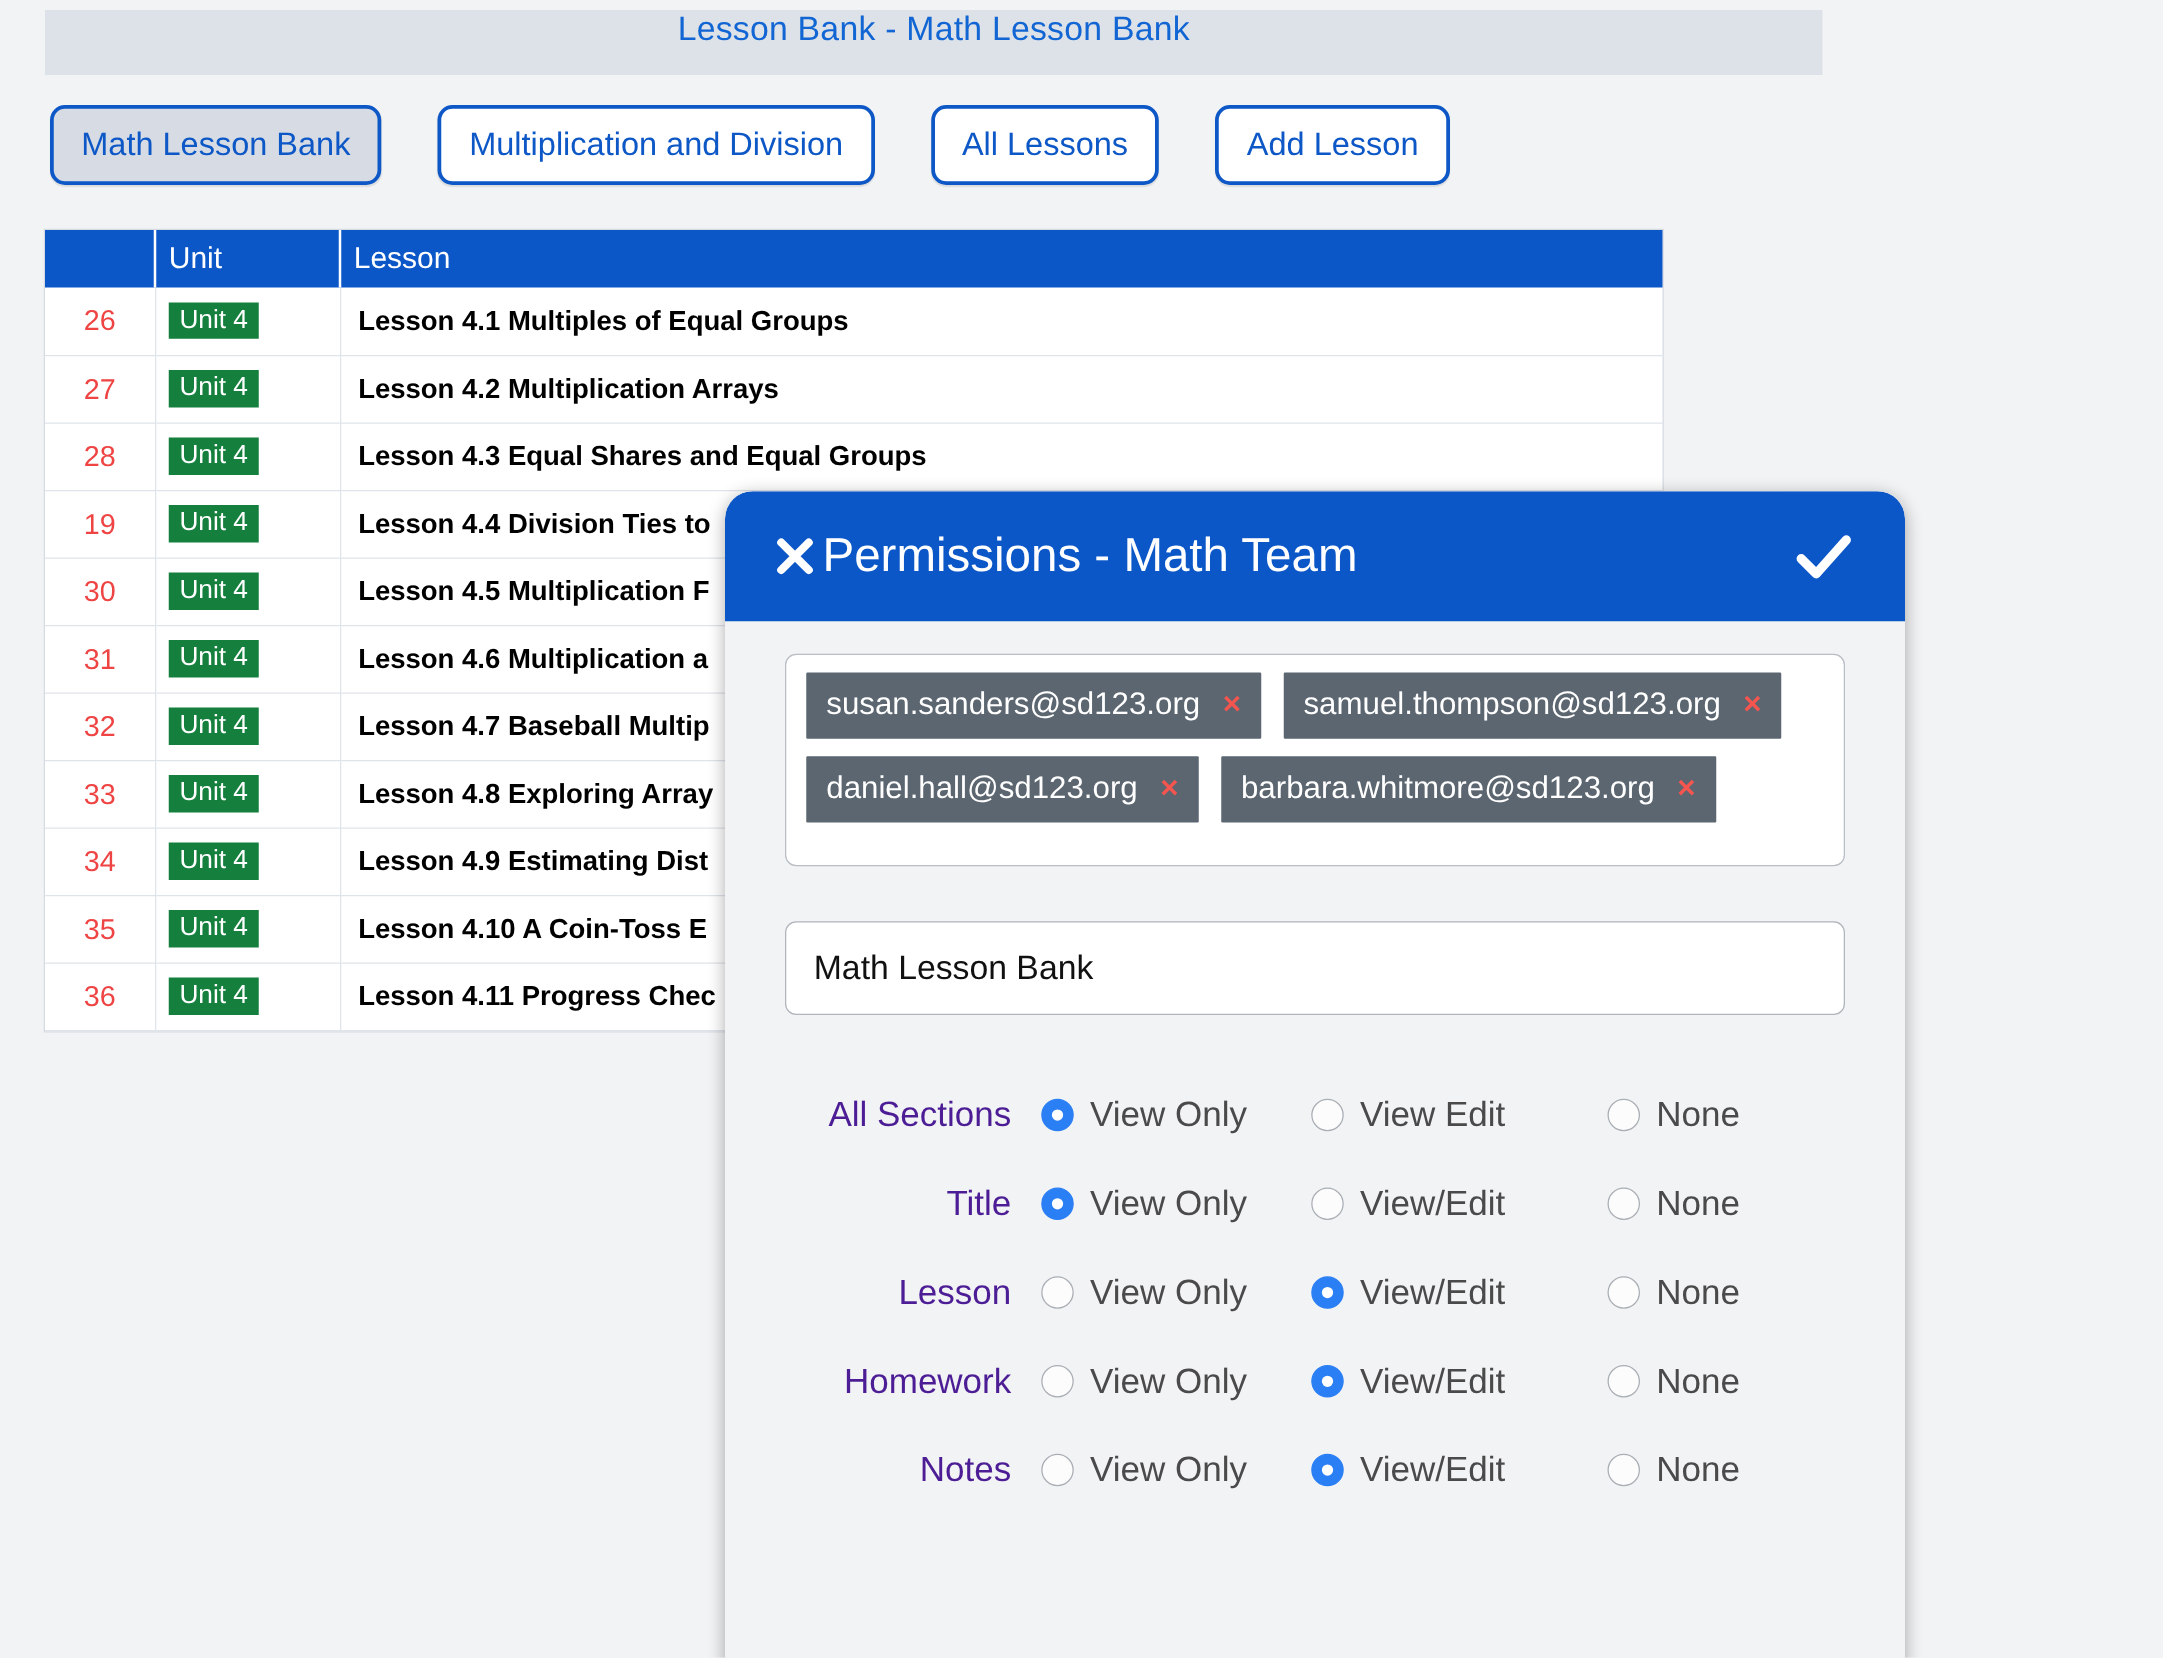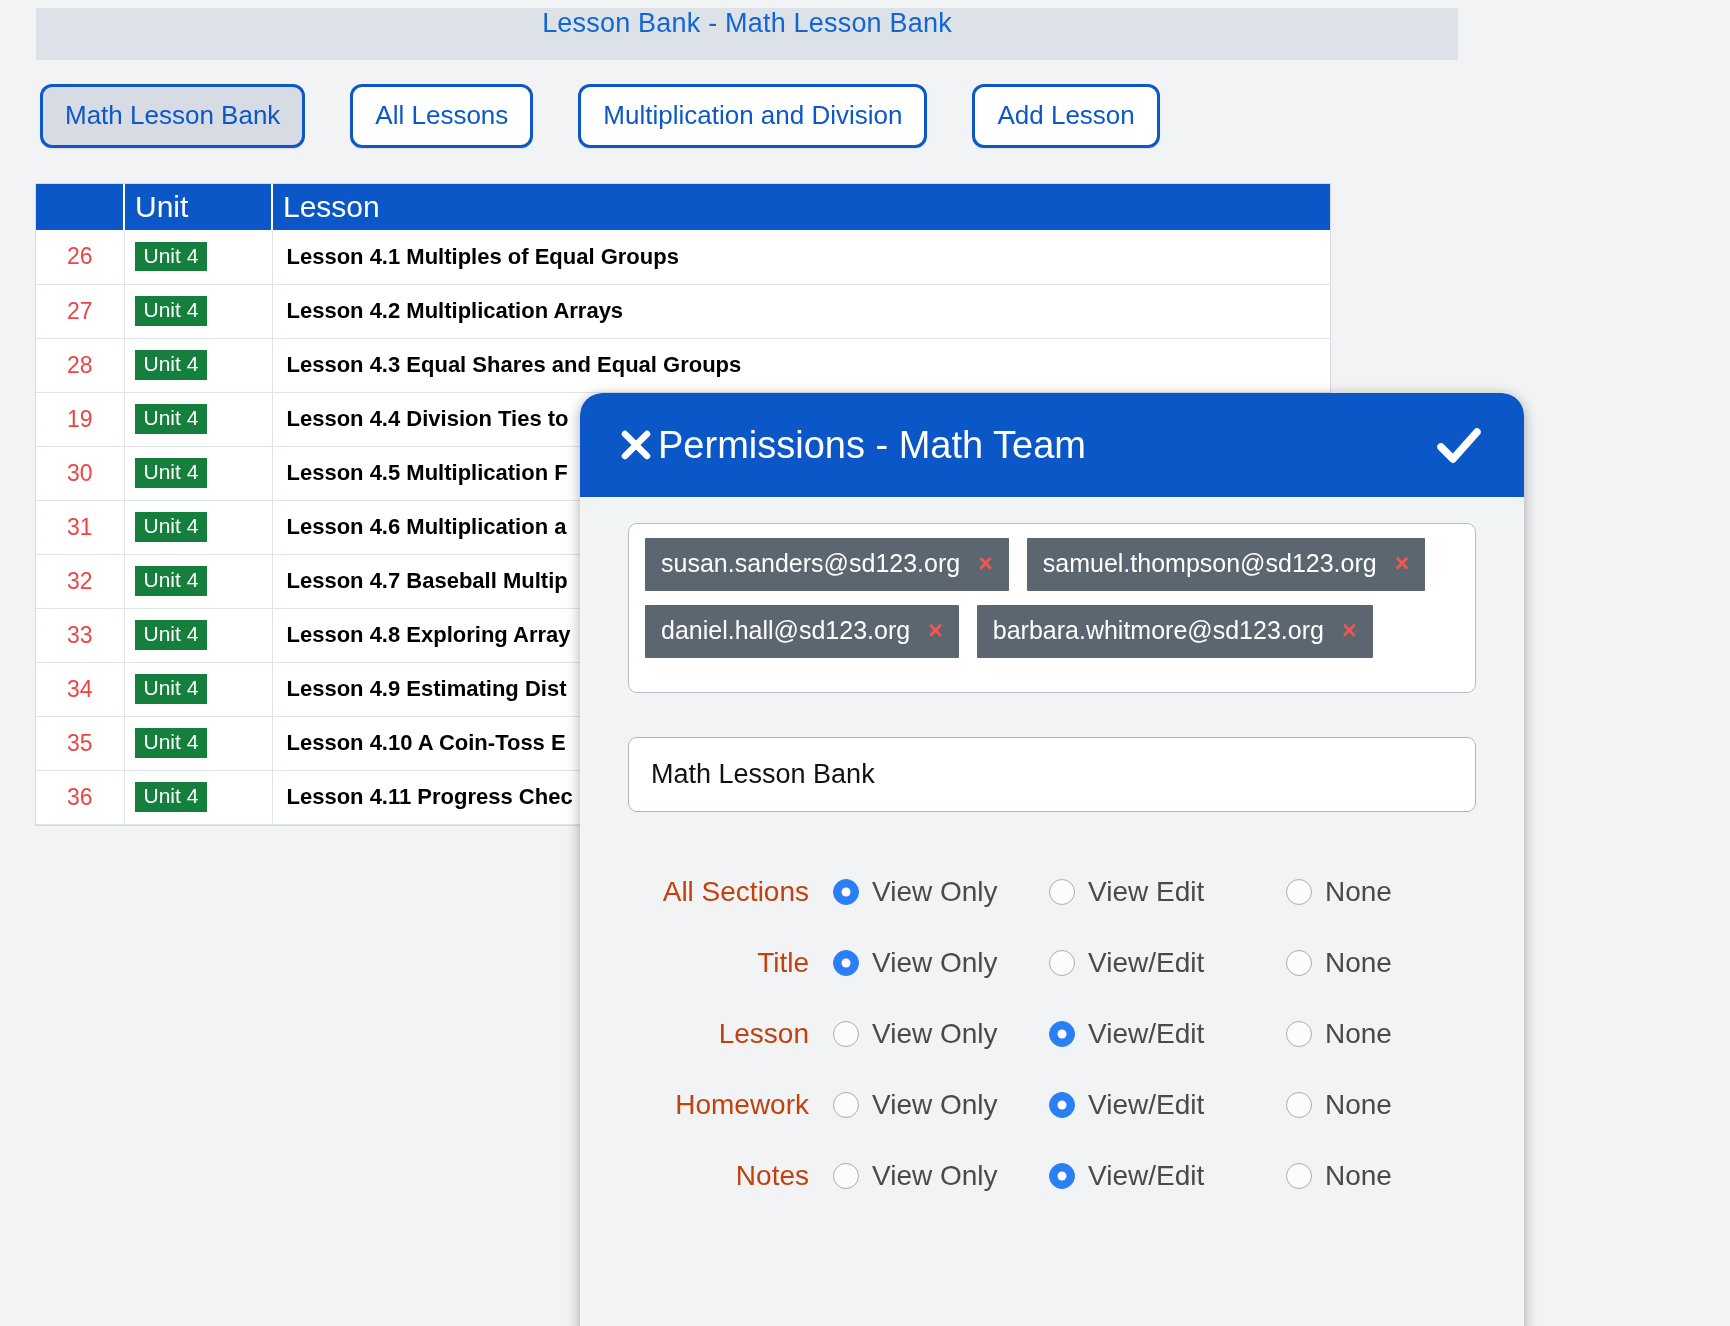--- a/index.html
+++ b/index.html
@@ -44,21 +44,21 @@
   
   #lesson-table {
     position:absolute; left:36px; top:184px; width:1294px;
     border-collapse:collapse;
     background:#fff;
     font-size:20px;
     box-shadow:0 0 0 1px #d6dbe2;
   }
   #lesson-table thead th {
     background:#0b57c8; color:#fff; font-weight:normal;
-    text-align:left; font-size:30px;
+    text-align:left; font-size:24px;
     height:46px; padding:0 10px;
     border-right:2px solid #fff;
   }
   #lesson-table thead th.c-idx { width:88px; border-right:2px solid #fff;}
   #lesson-table thead th.c-unit { width:148px; }
   #lesson-table thead th.c-lesson { border-right:none; }
   #lesson-table tbody td {
     border-bottom:1px solid #dfe3ea;
     border-right:1px solid #dfe3ea;
     height:54px;
@@ -151,21 +151,21 @@
   }
 
   
   #permissions-rows { margin-top:44px; }
   .perm-row {
     display:flex; align-items:center;
     height:71px;
   }
   .perm-row .perm-label {
     width:205px; text-align:right;
-    font-size:28px; color:#c2410c;
+    font-size:28px; color:#4c1d95;
     padding-right:24px;
     white-space:nowrap;
   }
   .perm-opt {
     display:flex; align-items:center; gap:13px;
     cursor:pointer; white-space:nowrap;
   }
   .perm-opt.o1 { width:216px; }
   .perm-opt.o2 { width:237px; }
   .perm-opt.o3 { width:auto; }
@@ -186,22 +186,22 @@
 </style>
 </head>
 <body>
 
 <div id="page-title-bar">
   <div class="title">Lesson Bank - Math Lesson Bank</div>
 </div>
 
 <div id="tabbar">
     <div class="tab-btn active">Math Lesson Bank</div>
+    <div class="tab-btn">Multiplication and Division</div>
     <div class="tab-btn">All Lessons</div>
-    <div class="tab-btn">Multiplication and Division</div>
     <div class="tab-btn">Add Lesson</div>
   </div>
 
 <table id="lesson-table">
   <thead>
     <tr>
       <th class="c-idx"></th>
       <th class="c-unit">Unit</th>
       <th class="c-lesson">Lesson</th>
     </tr>

